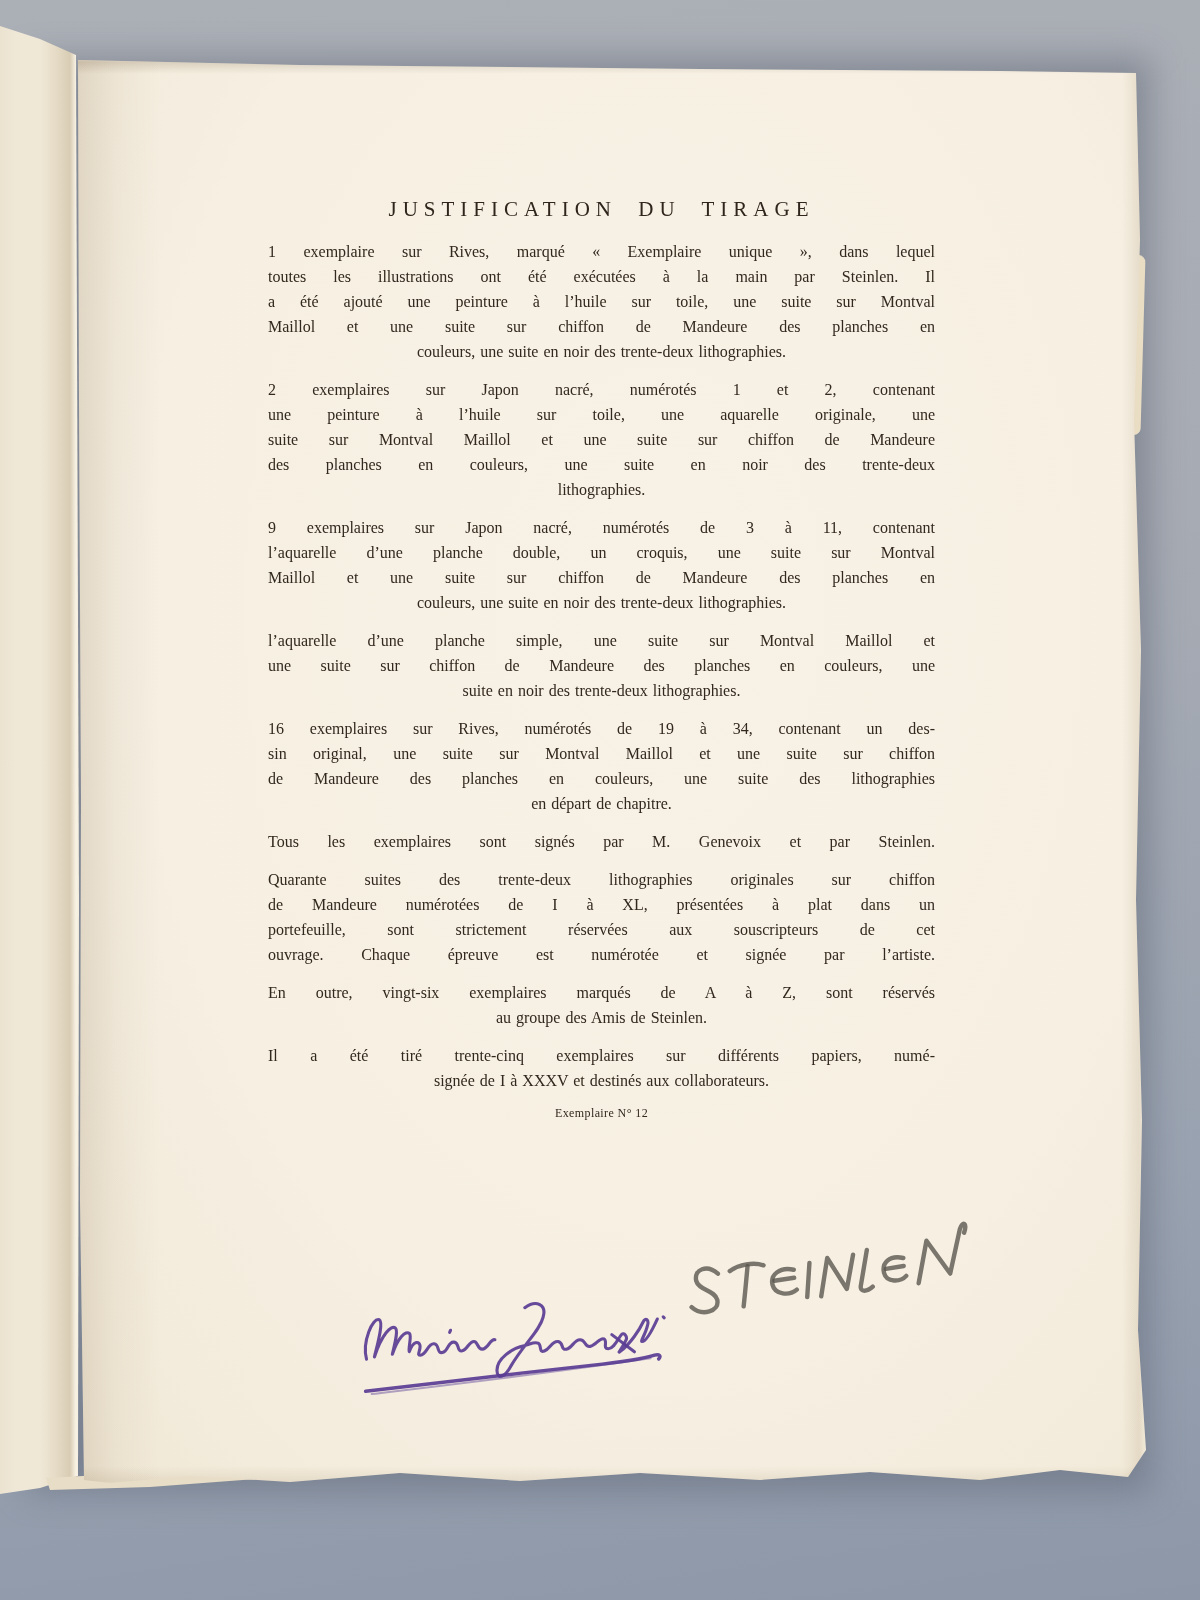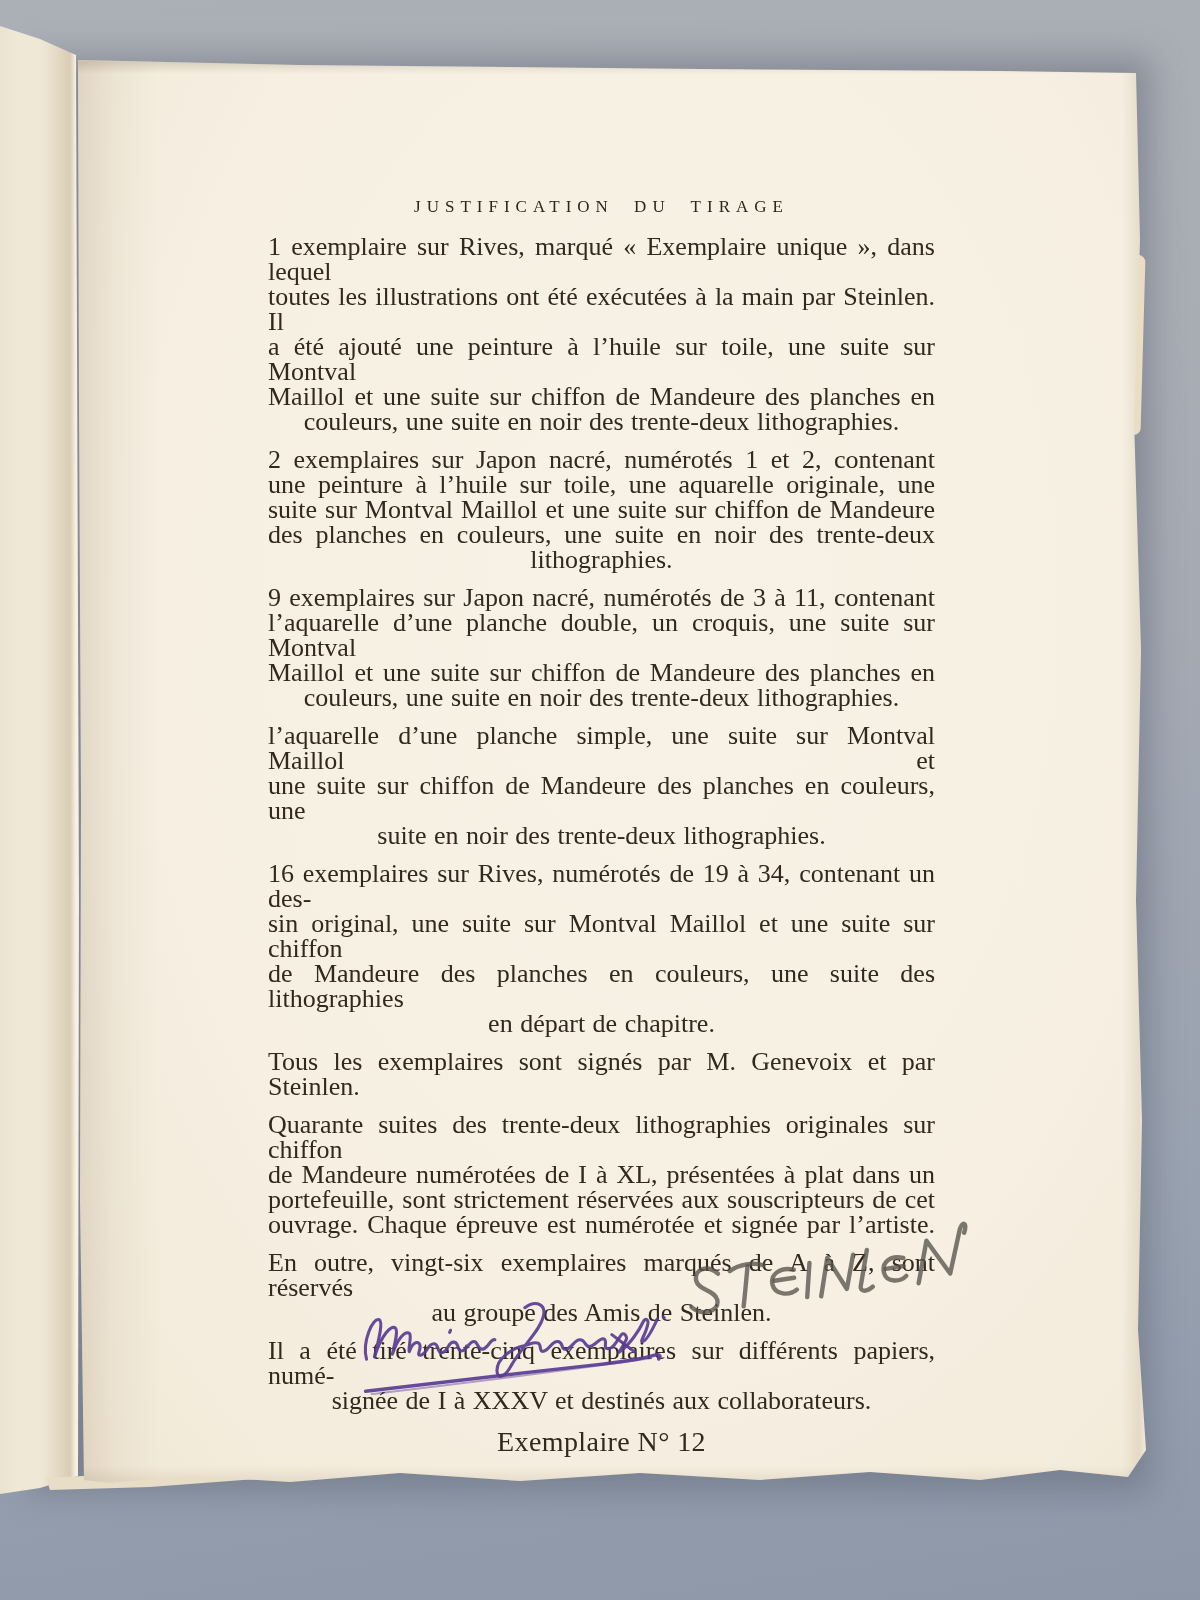--- a/index.html
+++ b/index.html
@@ -23,28 +23,28 @@
         1146px 1450px,1128px 1477px,1060px 1470px,980px 1480px,870px 1472px,760px 1480px,
         640px 1473px,520px 1481px,400px 1473px,290px 1482px,190px 1476px,110px 1483px,
         84px 1480px,80px 1200px,81px 800px,79px 400px);
       background:
         linear-gradient(180deg,rgba(0,0,0,0) 58px,rgba(110,90,60,.20) 62px,rgba(110,90,60,0) 74px),
         linear-gradient(270deg,rgba(0,0,0,0) 54px,rgba(140,115,75,.14) 61px,rgba(140,115,75,0) 78px),
         linear-gradient(0deg,rgba(0,0,0,0) 112px,rgba(140,115,75,.13) 119px,rgba(140,115,75,0) 134px),
         linear-gradient(90deg,rgba(124,98,62,.16) 78px,rgba(124,98,62,.06) 115px,rgba(124,98,62,0) 160px),
         radial-gradient(ellipse at 55% 38%,#f8f2e6 0%,#f6efe2 55%,#efe6d2 100%);}
   .textblock{position:absolute;left:268px;top:197px;width:667px;color:#33281d;}
-  .title{font-size:17px;font-weight:400;letter-spacing:6px;word-spacing:10px;
+  .title{font-size:21px;font-weight:400;letter-spacing:6px;word-spacing:10px;
       text-align:center;margin:0 0 17px 0;white-space:nowrap;color:#2f251b;}
-  .para{font-size:26px;line-height:25px;margin:12px 0 13px 0;word-spacing:1px;}
+  .para{font-size:16px;line-height:25px;margin:12px 0 13px 0;word-spacing:1px;}
   .line{display:block;text-align:justify;text-align-last:justify;}
   .line[data-align="center"]{text-align-last:center;}
   .line[data-align="left"]{text-align-last:left;}
   .line[data-align="justify"]{text-align-last:justify;}
-  .exemplaire{font-size:28px;text-align:center;letter-spacing:.4px;}
+  .exemplaire{font-size:12px;text-align:center;letter-spacing:.4px;}
   .sig{position:absolute;}
   .sig-genevoix{left:350px;top:1282px;}
   .sig-steinlen{left:652px;top:1218px;}
   .sig path{fill:none;stroke-linecap:round;stroke-linejoin:round;}
   .ink path{stroke:#5a3d94;stroke-width:3.1;opacity:.92;}
   .ink .underline{stroke-width:3.4;}
   .ink .underline2{stroke-width:2;opacity:.45;}
   .pencil path{stroke:#57534c;stroke-width:4.4;opacity:.78;}
 </style>
 </head>

